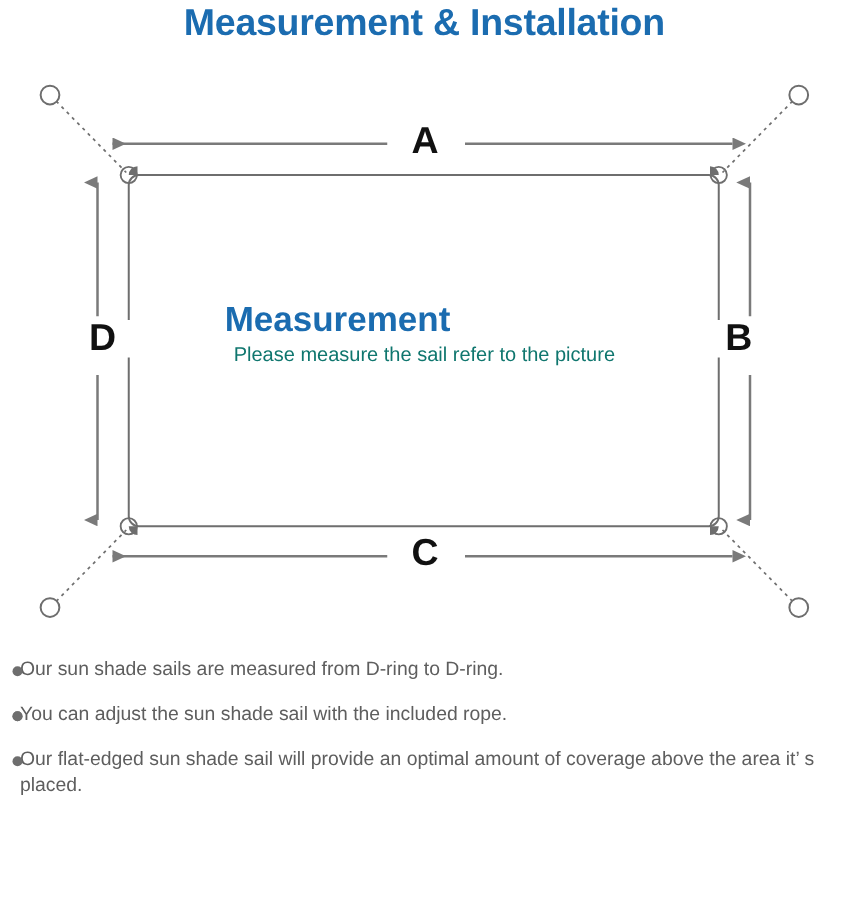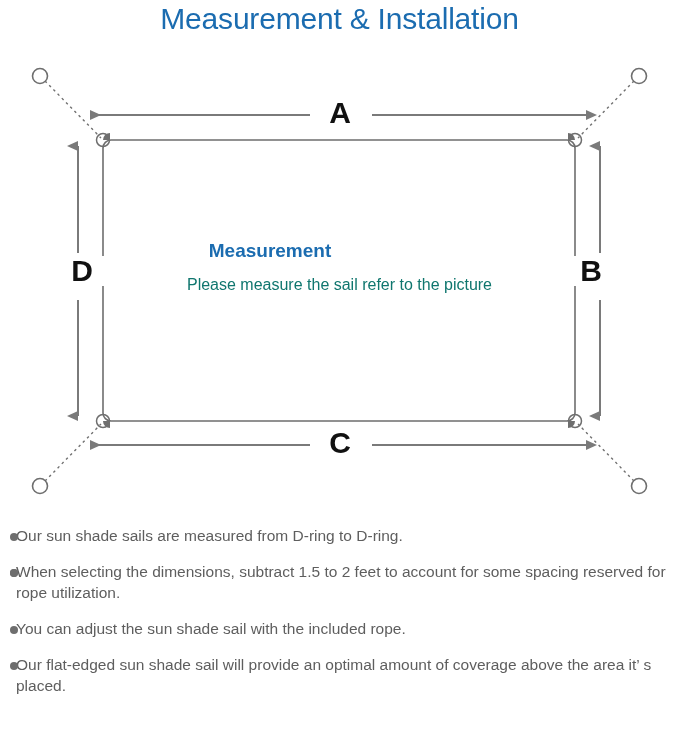--- a/index.html
+++ b/index.html
@@ -18,21 +18,21 @@
 
   
   #page-title {
     position: absolute;
     left: 0;
     top: 2px;
     width: 679px;
     text-align: center;
     font-family: "Liberation Sans", sans-serif;
     font-size: 30px;
-    font-weight: normal;
+    font-weight: bold;
     color: #1b6cb0;
     letter-spacing: -0.2px;
     white-space: nowrap;
   }
 
   
   #diagram {
     position: absolute;
     left: 0;
     top: 48px;
@@ -59,21 +59,21 @@
   #dim-label-b { left: 565px; top: 208px; width: 52px; }
   #dim-label-d { left: 56px;  top: 208px; width: 52px; }
 
   #center-title {
     position: absolute;
     left: 0;
     top: 192px;
     width: 540px;
     text-align: center;
     font-family: "Liberation Sans", sans-serif;
-    font-size: 19px;
+    font-size: 28px;
     font-weight: bold;
     color: #1b6cb0;
     white-space: nowrap;
   }
   #center-subtitle {
     position: absolute;
     left: 0;
     top: 228px;
     width: 679px;
     text-align: center;
@@ -199,23 +199,19 @@
 <div id="notes">
   <div class="note-item">
     <span class="note-bullet"></span>
     <span>Our sun shade sails are measured from D-ring to D-ring.</span>
   </div>
   <div class="note-item">
     <span class="note-bullet"></span>
   </div>
   <div class="note-item">
     <span class="note-bullet"></span>
-    <span>When selecting the dimensions, subtract 1.5 to 2 feet to account for some spacing reserved for rope utilization.</span>
-  </div>
-  <div class="note-item">
-    <span class="note-bullet"></span>
     <span>You can adjust the sun shade sail with the included rope.</span>
   </div>
   <div class="note-item">
     <span class="note-bullet"></span>
     <span>Our flat-edged sun shade sail will provide an optimal amount of coverage above the area it’ s placed.</span>
   </div>
 </div>
 
 </body></html>

